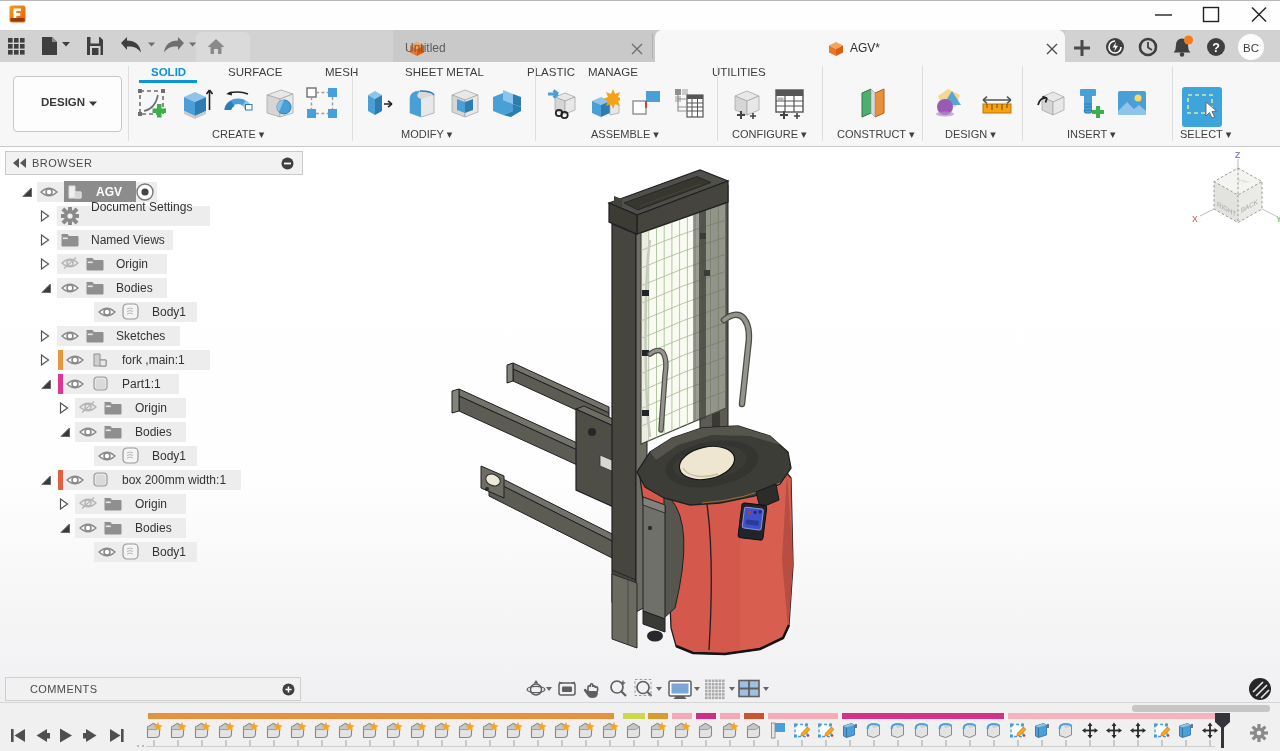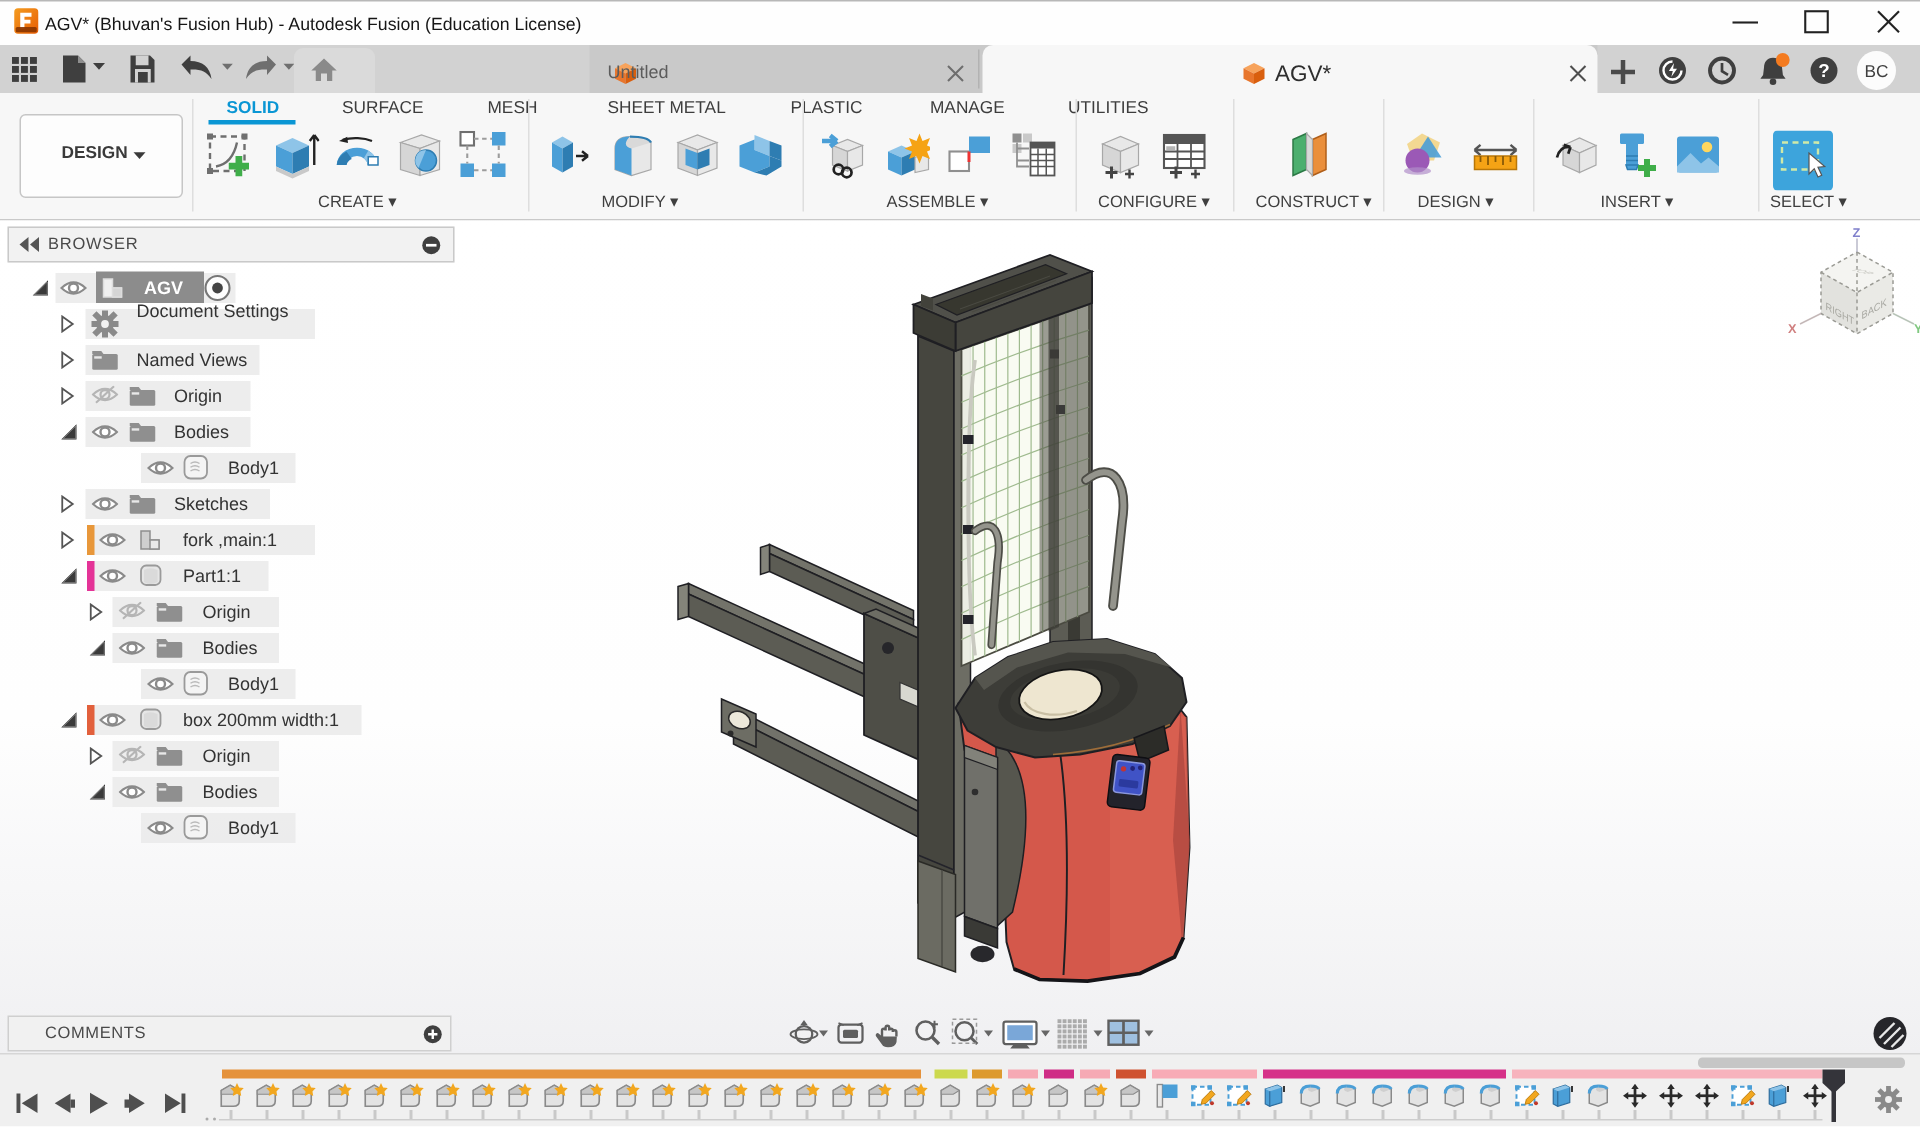--- a/index.html
+++ b/index.html
@@ -32,21 +32,20 @@
       <rect x="0.5" y="0.5" width="16" height="17" rx="2.5" fill="url(#lg)"></rect>
       <path d="M4.5 3.5 h7.5 v2.6 h-4.7 v2 h4 v2.6 h-4 V14 H4.5 Z" fill="#fff"></path>
       <rect x="1.5" y="13" width="14" height="3.5" rx="1" fill="#8a3500" opacity="0.9"></rect>
       <defs>
         <linearGradient id="lg" x1="0" y1="0" x2="1" y2="1">
           <stop offset="0" stop-color="#f49c20"></stop>
           <stop offset="1" stop-color="#e85d04"></stop>
         </linearGradient>
       </defs>
     </svg>
-<div class="ttext">AGV* (Bhuvan's Fusion Hub) - Autodesk Fusion (Education License)</div>
 <svg class="abs" style="left:0px;top:0px;" width="1280" height="30" viewBox="0 0 1280 30">
       <line x1="1155" y1="15" x2="1172" y2="15" stroke="#222" stroke-width="1.4"></line>
       <rect x="1203.5" y="7.5" width="15" height="14" fill="none" stroke="#222" stroke-width="1.4"></rect>
       <line x1="1252" y1="7.5" x2="1266" y2="21.5" stroke="#222" stroke-width="1.4"></line>
       <line x1="1266" y1="7.5" x2="1252" y2="21.5" stroke="#222" stroke-width="1.4"></line>
     </svg>
 <div class="abs" id="qat"></div>
 <svg class="abs" style="left:0px;top:30px;" width="200" height="32" viewBox="0 0 200 32">
       <rect x="8" y="8" width="4.6" height="4.6" fill="#3f3f3f"></rect>
       <rect x="14" y="8" width="4.6" height="4.6" fill="#3f3f3f"></rect>
@@ -84,21 +83,21 @@
 <svg class="abs" style="left:631px;top:43px;" width="12" height="12" viewBox="0 0 12 12">
       <path d="M1 1 L11 11 M11 1 L1 11" stroke="#6e6e6e" stroke-width="1.4"></path>
     </svg>
 <div class="abs" style="left:652px;top:33px;width:1px;height:26px;background:#b2b2b2;"></div>
 <div class="abs" style="left:655px;top:30px;width:410px;height:32px;background:#f7f7f7;border-radius:7px 7px 0 0;"></div>
 <svg class="abs" style="left:828px;top:41px;" width="16" height="15" viewBox="0 0 16 15">
       <path d="M8 1 L15 4.5 L8 8 L1 4.5 Z" fill="#f7a35c"></path>
       <path d="M1 4.5 L8 8 v7 L1 11.5 Z" fill="#e8762d"></path>
       <path d="M15 4.5 L8 8 v7 l7 -3.5 Z" fill="#d95f0e"></path>
     </svg>
-<div class="abs" style="left:850px;top:41px;font-size:15px;color:#2e2e2e;">AGV*</div>
+<div class="abs" style="left:850px;top:41px;font-size:12px;color:#2e2e2e;">AGV*</div>
 <svg class="abs" style="left:1046px;top:43px;" width="12" height="12" viewBox="0 0 12 12">
       <path d="M1 1 L11 11 M11 1 L1 11" stroke="#4e4e4e" stroke-width="1.4"></path>
     </svg>
 <svg class="abs" style="left:1072px;top:38px;" width="20" height="20" viewBox="0 0 20 20">
       <path d="M10 2 v16 M2 10 h16" stroke="#4a4a4a" stroke-width="3"></path>
     </svg>
 <svg class="abs" style="left:1090px;top:30px;" width="190" height="32" viewBox="1090 30 190 32">
       <circle cx="1115" cy="47" r="9" fill="#3f3f3f"></circle>
       <path d="M1115 41 a6 6 0 1 0 6 6" stroke="#fff" stroke-width="1.6" fill="none"></path>
       <path d="M1116 42 l-3.4 5.4 h2.6 l-1 4 3.8 -5.6 h-2.6 Z" fill="#fff"></path>
@@ -111,21 +110,21 @@
       <text x="1216" y="51.5" font-size="12.5" font-weight="bold" fill="#fff" text-anchor="middle" font-family="Liberation Sans">?</text>
       <circle cx="1251" cy="47" r="13" fill="#fcfcfc"></circle>
       <text x="1251" y="51.5" font-size="11.5" fill="#3f3f3f" text-anchor="middle" font-family="Liberation Sans">BC</text>
     </svg>
 <div class="abs" id="ribbon"></div>
 <div class="rtab" style="left:151px;color:#0a96d4;font-weight:bold;">SOLID</div>
 <div class="rtab" style="left:228px;color:#3d3d3d;">SURFACE</div>
 <div class="rtab" style="left:325px;color:#3d3d3d;">MESH</div>
 <div class="rtab" style="left:405px;color:#3d3d3d;text-align:right;">SHEET METAL</div>
 <div class="rtab" style="left:527px;color:#3d3d3d;">PLASTIC</div>
-<div class="rtab" style="left:620px;color:#3d3d3d;">MANAGE</div>
+<div class="rtab" style="left:588px;color:#3d3d3d;">MANAGE</div>
 <div class="rtab" style="left:712px;color:#3d3d3d;">UTILITIES</div>
 <div class="abs" style="left:139px;top:80px;width:58px;height:3px;background:#0a96d4;"></div>
 <div class="abs" style="left:13px;top:76px;width:109px;height:56px;background:#fdfdfd;border:1px solid #c6c6c6;border-radius:4px;"></div>
 <div class="abs" style="left:41px;top:96px;font-size:11.5px;font-weight:bold;color:#3a3a3a;">DESIGN</div>
 <svg class="abs" style="left:88px;top:100px;" width="10" height="8" viewBox="0 0 10 8">
       <path d="M1 1.5 l4 4.5 4 -4.5 Z" fill="#3a3a3a"></path>
     </svg>
 <div class="sep" style="left:128px;"></div>
 <div class="sep" style="left:352px;"></div>
 <div class="sep" style="left:535px;"></div>

